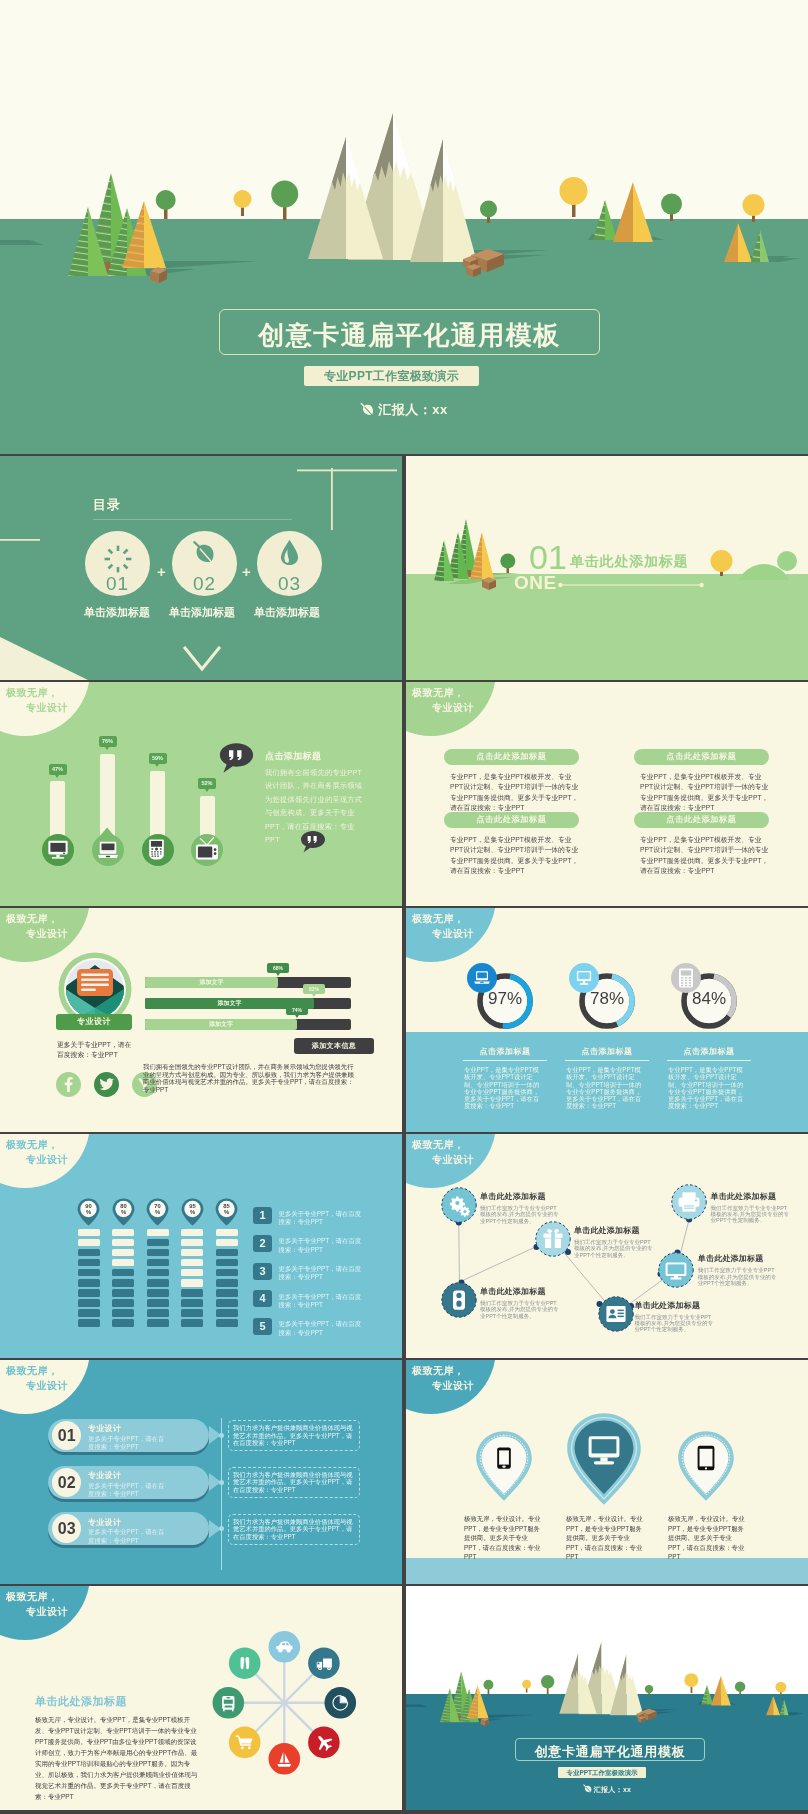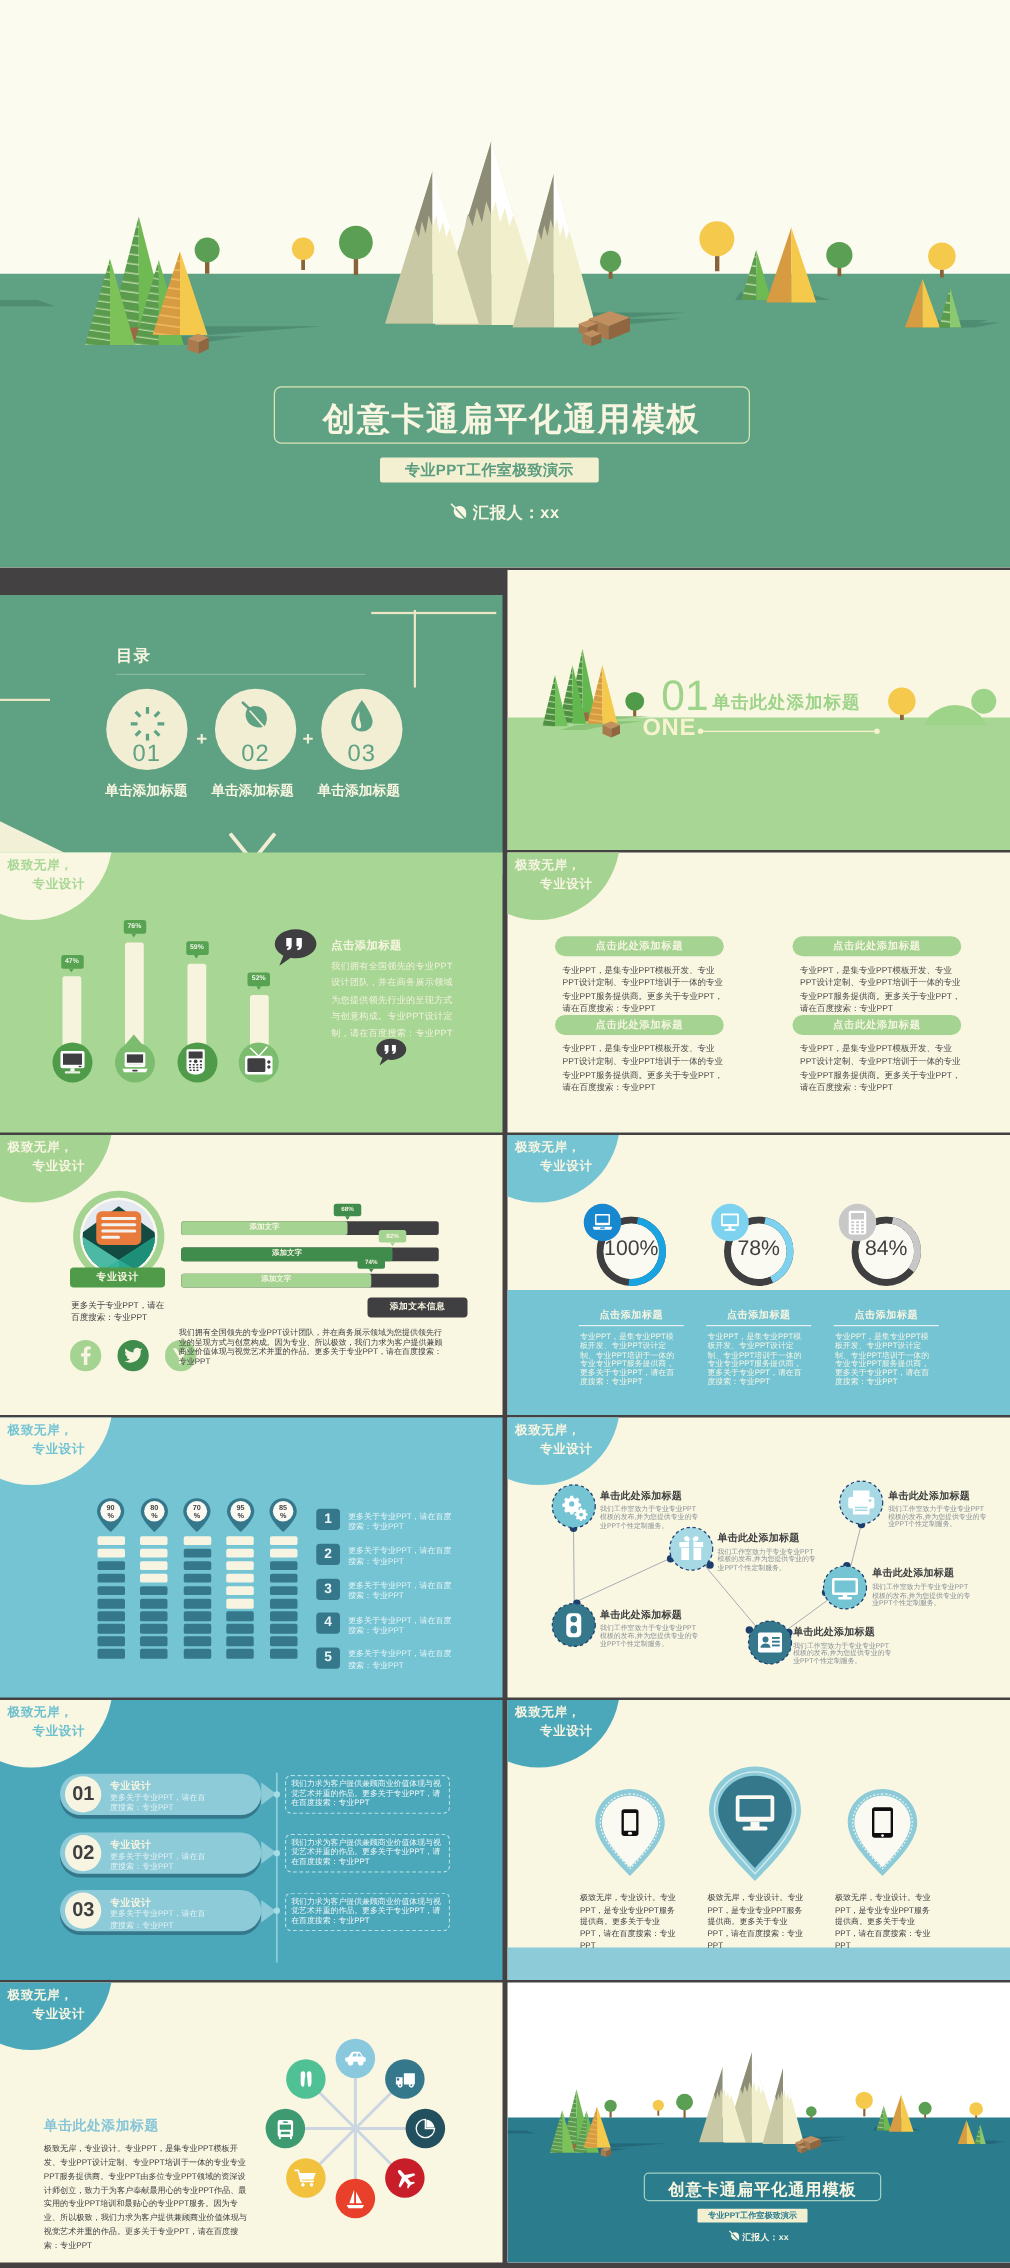--- a/index.html
+++ b/index.html
@@ -13,21 +13,21 @@
 #s1 .ground{position:absolute;left:0;top:219px;width:808px;height:235px;background:#5fa183;}
 #s1 .scene{position:absolute;left:0;top:0;}
 .ctitle{position:absolute;left:219px;top:309px;width:381px;height:46px;border:1.2px solid #d9e5b4;border-radius:6px;box-sizing:border-box;}
 .ctitle span{position:absolute;left:0;right:0;top:8px;text-align:center;font-size:26px;font-weight:bold;color:#f8f6e1;letter-spacing:1.5px;}
 .csub{position:absolute;left:304px;top:366px;width:175px;height:20px;background:#f3f0d2;border-radius:2px;}
 .csub span{display:block;text-align:center;line-height:20px;font-size:12px;color:#5c9d80;font-weight:bold;letter-spacing:.3px;}
 .cpres{position:absolute;left:0;right:0;top:401px;text-align:center;font-size:13px;font-weight:bold;color:#f8f6e1;letter-spacing:.5px;}
 .cpres svg{display:inline-block;vertical-align:-2px;margin-right:4px;}
 
 
-#s2{left:0;top:456px;width:402px;height:224px;background:#5fa183;margin-top:20px;}
+#s2{left:0;top:456px;width:402px;height:224px;background:#5fa183;}
 #s2 .tochd{position:absolute;left:93px;top:40px;font-size:13px;font-weight:bold;color:#f8f6e1;letter-spacing:1px;}
 #s2 .tocline{position:absolute;left:93px;top:63px;width:199px;height:1px;background:#86b9a0;}
 #s2 .deco{position:absolute;left:0;top:0;}
 #s2 .circ{position:absolute;width:65px;height:65px;border-radius:50%;background:#f1eed4;}
 #s2 .cnum{position:absolute;width:65px;text-align:center;font-size:19px;color:#5fa183;letter-spacing:1px;line-height:1;}
 #s2 .clab{position:absolute;width:120px;text-align:center;font-size:11px;font-weight:bold;color:#f8f6e1;}
 #s2 .plus{position:absolute;font-size:15px;color:#f1eed4;font-weight:bold;}
 #s2 .tri{position:absolute;left:0;bottom:0;width:0;height:0;border-left:88px solid #f3f0d8;border-top:43px solid transparent;}
 
 
@@ -737,21 +737,21 @@
         </g>
   </svg>
   <svg style="position:absolute;left:300px;top:148px" width="26" height="24" viewBox="0 0 28 26">
     <path d="M14 1 C6.8 1 1 5.1 1 10.2 C1 13.3 3.1 16 6.4 17.7 L3.8 24.2 L11 19.1 C12 19.3 13 19.4 14 19.4 C21.2 19.4 27 15.3 27 10.2 C27 5.1 21.2 1 14 1 Z" fill="#3f3f41"></path>
     <g fill="#fff">
           <path d="M8.2 6.5 L11.6 6.5 L11.6 11.4 C11.6 13.1 10.5 14 9 14.3 L8.5 13.3 C9.3 13 9.8 12.5 9.8 11.9 L8.2 11.9 Z"></path>
     <path d="M14.6 6.5 L18 6.5 L18 11.4 C18 13.1 16.9 14 15.4 14.3 L14.9 13.3 C15.7 13 16.2 12.5 16.2 11.9 L14.6 11.9 Z"></path>
         </g>
   </svg>
   <div class="qt">点击添加标题</div>
-  <div class="qb">我们拥有全国领先的专业PPT设计团队，并在商务展示领域为您提供领先行业的呈现方式与创意构成。专业PPT设计定制，请在百度搜索：专业PPT</div>
+  <div class="qb">我们拥有全国领先的专业PPT设计团队，并在商务展示领域为您提供领先行业的呈现方式与创意构成。更多关于专业PPT，请在百度搜索：专业PPT</div>
 </div>
 
 <div class="slide" id="s5">
   <div class="cornerbadge">
     <div class="disc" style="background:#a5d392"></div>
     <div class="l1" style="color:#f7f5e1">极致无岸，</div>
     <div class="l2" style="color:#f7f5e1">专业设计</div>
   </div>
   <div class="hd" style="left:38px;top:67px">点击此处添加标题</div>
   <div class="bd" style="left:44px;top:90px">专业PPT，是集专业PPT模板开发、专业PPT设计定制、专业PPT培训于一体的专业专业PPT服务提供商。更多关于专业PPT，请在百度搜索：专业PPT</div>
@@ -833,21 +833,21 @@
     <div class="l1" style="color:#f7f5e1">极致无岸，</div>
     <div class="l2" style="color:#f7f5e1">专业设计</div>
   </div>
   <div class="band"></div>
 
   <svg style="position:absolute;left:71px;top:65px" width="56" height="56" viewBox="0 0 56 56">
     <circle cx="28" cy="28" r="25" fill="none" stroke="#3f3f41" stroke-width="5.6"></circle>
     <circle cx="28" cy="28" r="25" fill="none" stroke="#19a3e0" stroke-width="5.6" stroke-dasharray="75.4 81.7" stroke-dashoffset="-5" transform="rotate(-90 28 28)"></circle>
     <circle cx="28" cy="28" r="22" fill="#fbfaf2"></circle>
   </svg>
-  <div class="dv" style="left:71px;top:82px">100%</div>
+  <div class="dv" style="left:71px;top:82px">97%</div>
   <div style="position:absolute;left:61px;top:55px;width:30px;height:30px;border-radius:50%;background:#1787cf"></div>
   <svg style="position:absolute;left:67px;top:61px" width="18" height="18" viewBox="0 0 24 24">
     <rect x="4" y="3" width="16" height="12" rx="1.2" fill="#fff"></rect>
     <rect x="5.6" y="4.6" width="12.8" height="7.7" fill="#1787cf"></rect>
     <path d="M1.6 16.5 L22.4 16.5 L21.2 19.6 L2.8 19.6 Z" fill="#fff"></path>
     <rect x="9.4" y="17.4" width="5.2" height="1.3" rx="0.6" fill="#1787cf"></rect>
   </svg>
 
   <svg style="position:absolute;left:173px;top:65px" width="56" height="56" viewBox="0 0 56 56">
     <circle cx="28" cy="28" r="25" fill="none" stroke="#3f3f41" stroke-width="5.6"></circle>

